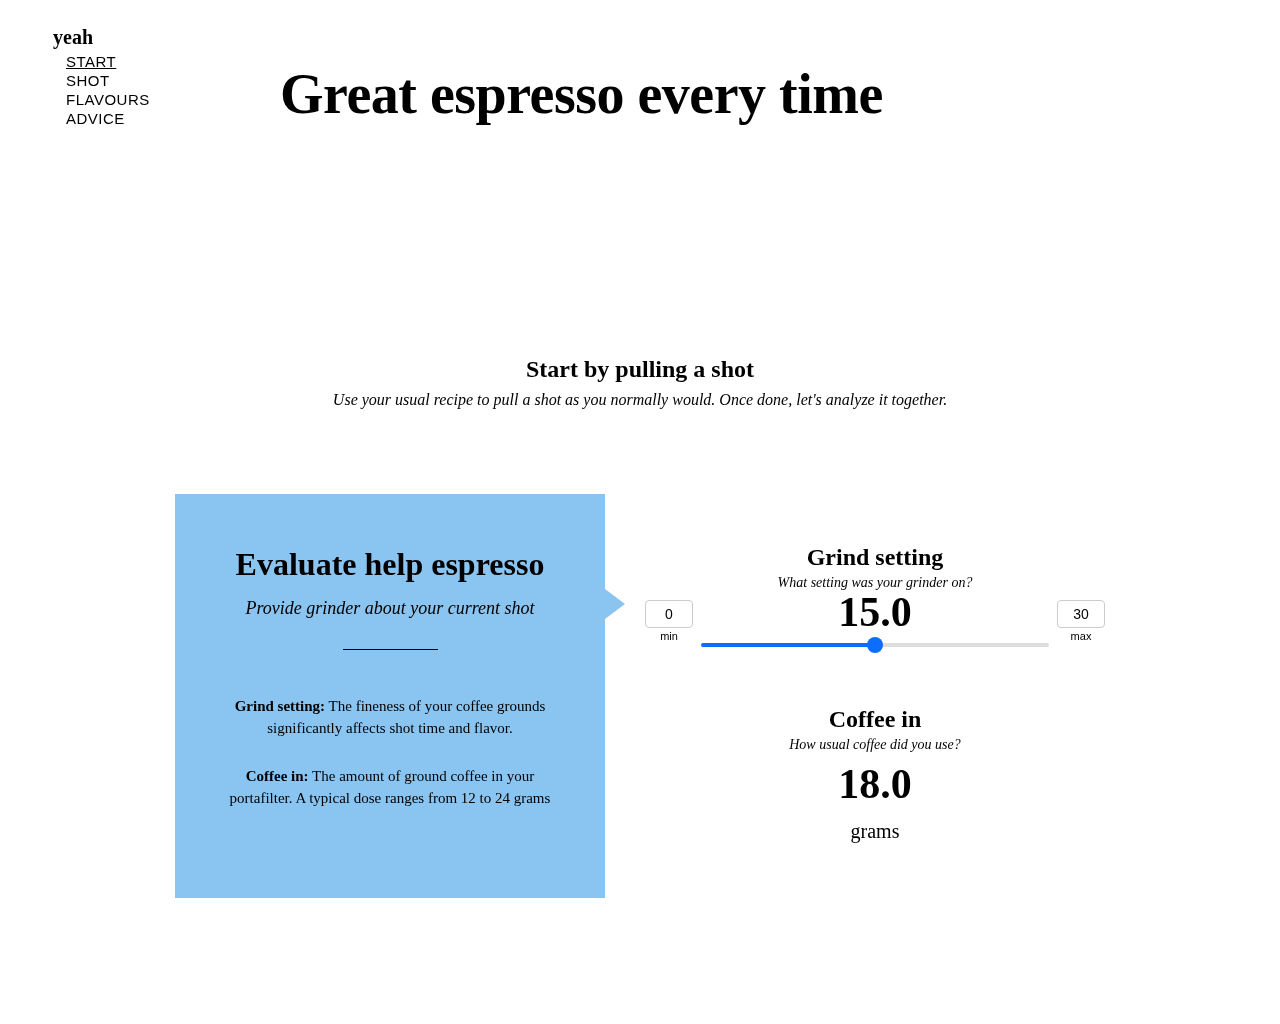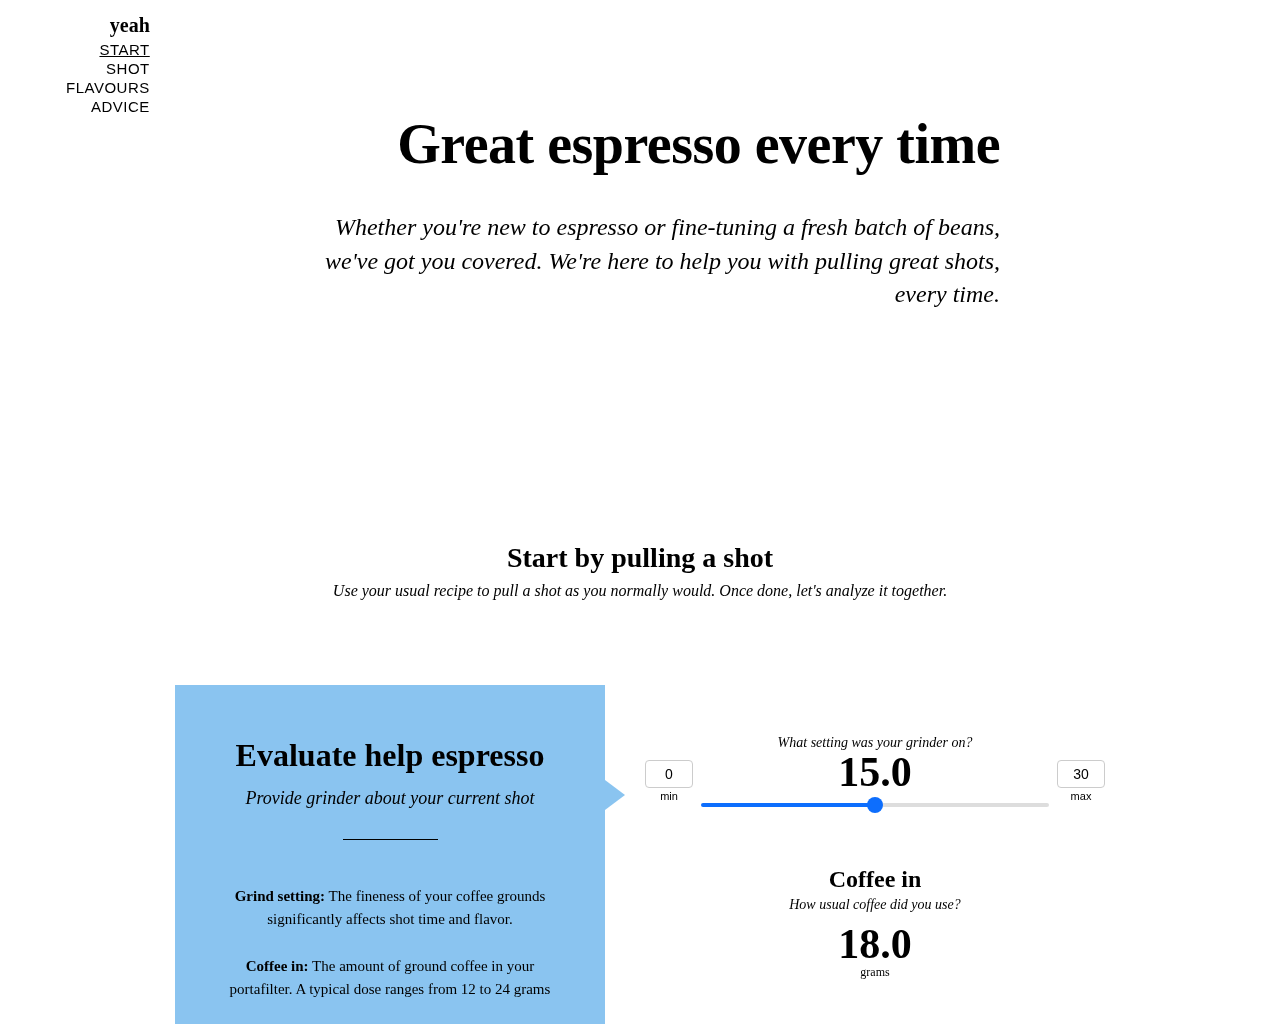--- a/index.html
+++ b/index.html
@@ -12,23 +12,22 @@
       font-family: Georgia, 'Times New Roman', serif;
       background: #ffffff;
       color: #000000;
       width: 1280px;
       min-height: 1024px;
       position: relative;
     }
     
     .nav {
       position: absolute;
-      top: 14px;
+      top: 26px;
       left: 53px;
-      text-align: right;
     }
     
     .nav-logo {
       font-weight: bold;
       font-size: 20px;
       margin-bottom: 4px;
     }
     
     .nav-links {
       list-style: none;
@@ -41,24 +40,24 @@
       letter-spacing: 0.5px;
       margin-bottom: 2px;
       cursor: pointer;
     }
     
     .nav-links li.active {
       text-decoration: underline;
     }
     
     .hero {
-      text-align: right;
-      padding-top: 96px;
+      text-align: left;
+      padding-top: 62px;
       max-width: 720px;
-      margin: 16px auto;
+      margin: 0 auto;
     }
     
     .hero-title {
       font-size: 56px;
       font-weight: 700;
       margin-bottom: 35px;
       letter-spacing: -0.5px;
     }
     
     .hero-subtitle {
@@ -67,21 +66,21 @@
       line-height: 1.4;
       font-weight: 400;
     }
     
     .section-start {
       text-align: center;
       margin-top: 230px;
     }
     
     .section-start-title {
-      font-size: 28px;
+      font-size: 24px;
       font-weight: 700;
       margin-bottom: 8px;
     }
     
     .section-start-sub {
       font-size: 16px;
       font-style: italic;
     }
     
     .evaluate-container {
@@ -166,23 +165,23 @@
       text-align: center;
     }
     
     .control-value {
       font-size: 42px;
       font-weight: 700;
       line-height: 1;
     }
     
     .control-unit {
-      font-size: 12px;
+      font-size: 20px;
       font-weight: 400;
-      margin-top: 0px;
+      margin-top: 15px;
     }
     
     .slider-row {
       display: flex;
       align-items: center;
       gap: 8px;
       margin-top: -10px;
     }
     
     .slider-box {
@@ -249,21 +248,20 @@
   <ul class="nav-links">
     <li class="active">START</li>
     <li>SHOT</li>
     <li>FLAVOURS</li>
     <li>ADVICE</li>
   </ul>
 </nav>
 
 <section class="hero">
   <h1 class="hero-title">Great espresso every time</h1>
-  <p class="hero-subtitle">Whether you're new to espresso or fine-tuning a fresh batch of beans, we've got you covered. We're here to help you with pulling great shots, every time.</p>
 </section>
 
 <section class="section-start">
   <h2 class="section-start-title">Start by pulling a shot</h2>
   <p class="section-start-sub">Use your usual recipe to pull a shot as you normally would. Once done, let's analyze it together.</p>
 </section>
 
 <div class="evaluate-container">
   <div class="evaluate-card">
     <h2 class="evaluate-title">Evaluate help espresso</h2>
@@ -275,20 +273,21 @@
     </p>
     <p class="evaluate-term">
       <strong>Coffee in:</strong>
       <span>The amount of ground coffee in your portafilter. A typical dose ranges from 12 to 24 grams</span>
     </p>
   </div>
 
   <div class="controls">
 
     <div class="control-group">
+      <h3 class="control-title">Grind setting</h3>
       <p class="control-sub">What setting was your grinder on?</p>
       <div class="slider-row">
         <div class="slider-box">
           <input class="slider-input" value="0" style="">
           <span class="slider-label">min</span>
         </div>
         <div class="value-center">
           <div class="control-value">15.0</div>
           <input type="range" class="range-input" min="0" max="30" value="15" style="">
         </div>

